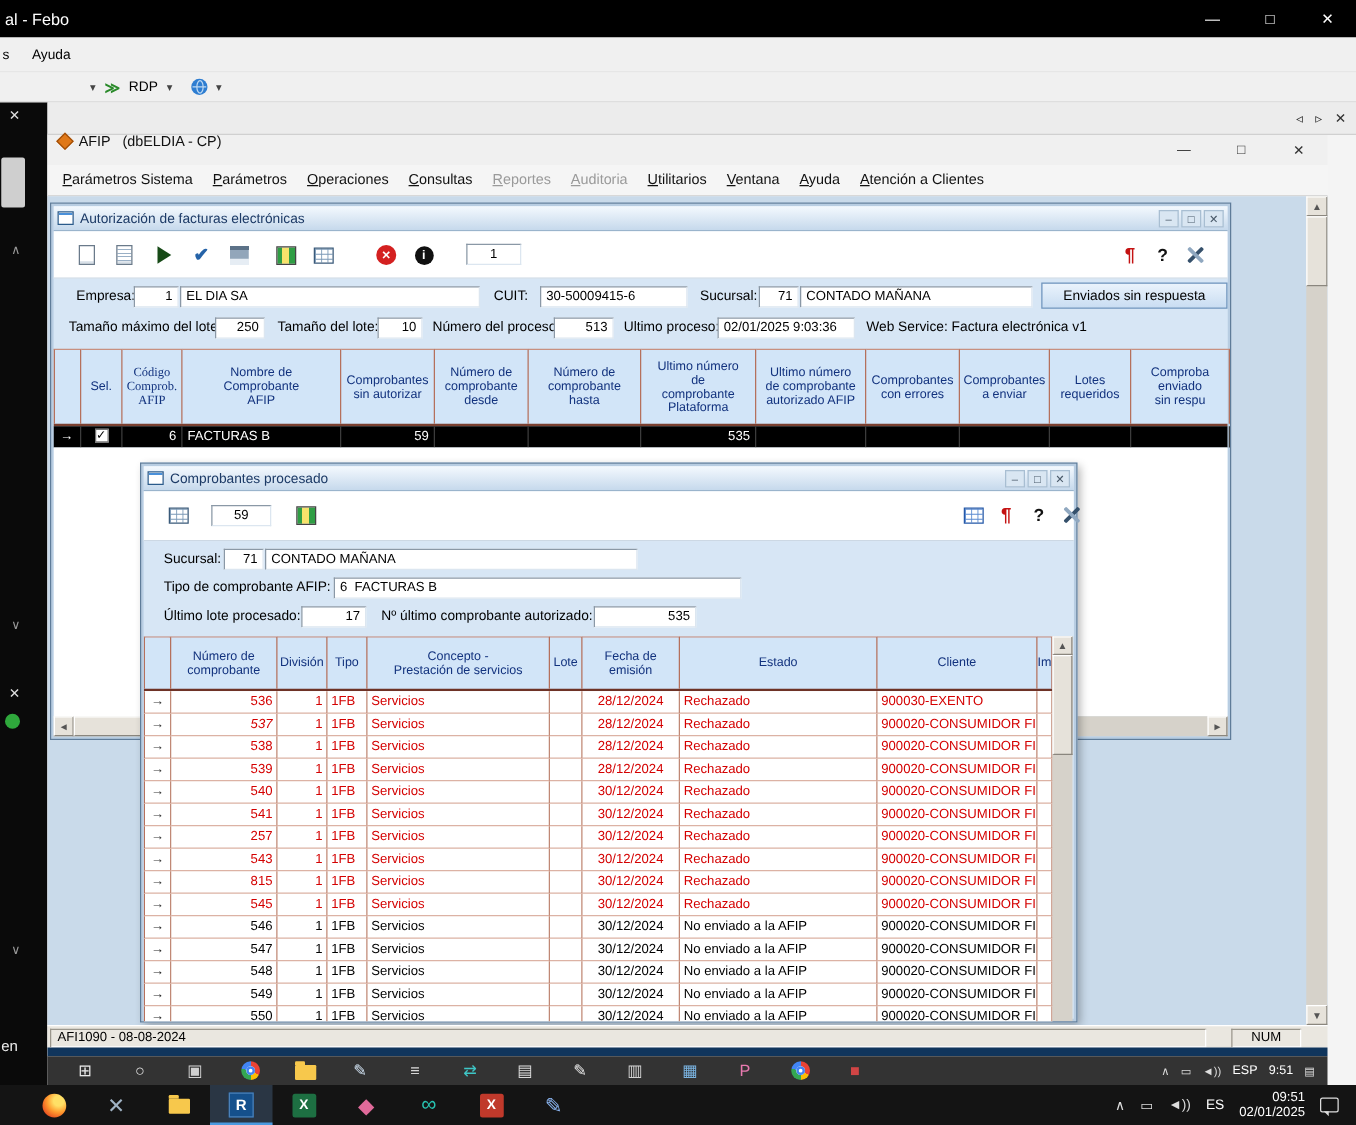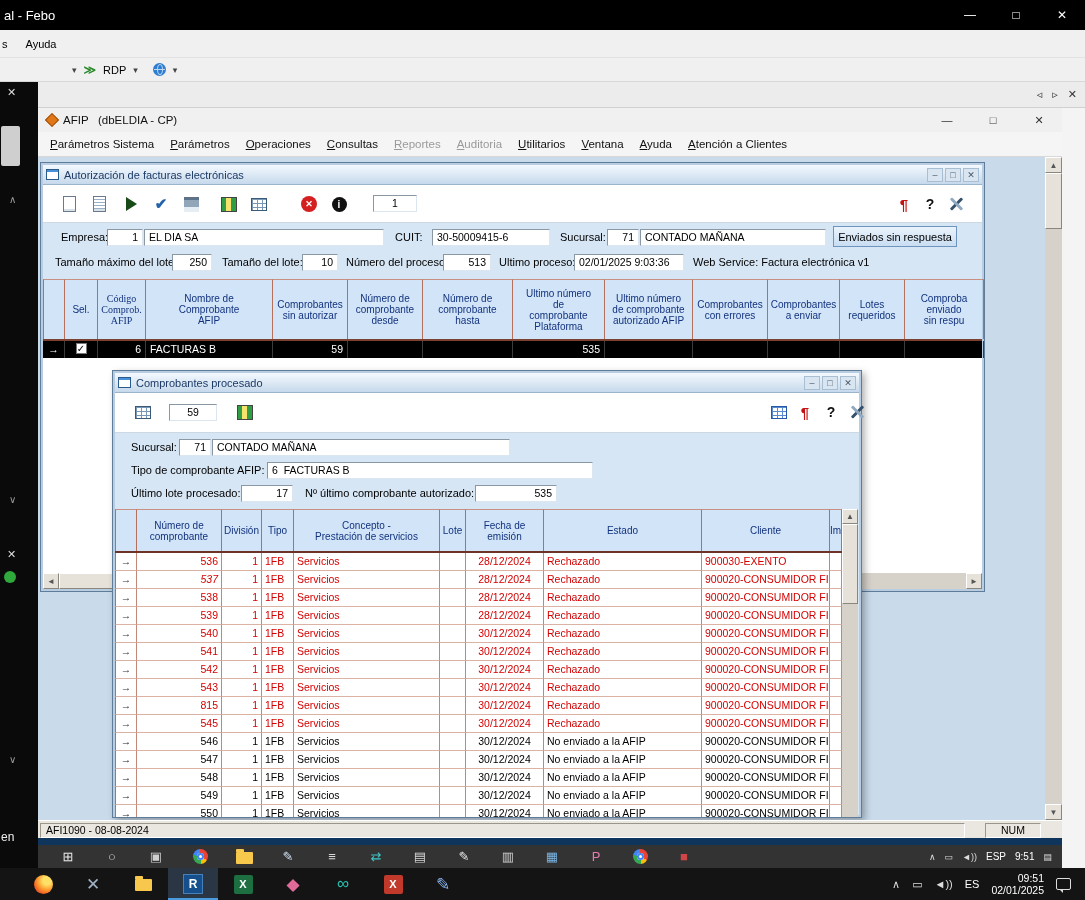--- a/index.html
+++ b/index.html
@@ -32,21 +32,21 @@
 .tabbar{position:absolute;left:38px;top:82px;width:1047px;height:26px;background:#ececec;border-bottom:1px solid #d0d0d0;display:flex;align-items:center}
 .tabs{display:flex;height:100%}
 .tab{display:flex;align-items:center;gap:5px;padding:0 10px;border-right:1px solid #d8d8d8;color:#666;font-size:11.5px;background:#ececec;height:100%}
 .tab.active{background:#fff;color:#000;font-weight:bold}
 .tab-ic{width:12px;height:12px;background:#1b64b4;box-shadow:inset 0 0 0 1px #0d3d78,inset 0 0 0 3px #7db0e8;flex:none}
 .tab-nav{margin-left:auto;display:flex;gap:10px;align-items:center;padding-right:8px;color:#333;font-size:11px}
 .right-strip{position:absolute;left:1062px;top:108px;width:23px;height:760px;background:#f4f4f4}
 
 
 .afip{position:absolute;left:38px;top:108px;width:1024px;height:737px;background:#f0f0f0}
-.afip-tb{position:absolute;left:0;top:0;width:100%;height:24px;background:#f0f0f0;display:flex;align-items:center;gap:6px;padding-left:6px}
+.afip-tb{position:absolute;left:0;top:0;width:100%;height:24px;background:#f0f0f0;display:flex;gap:6px;padding-left:6px}
 .afip-ic{width:10px;height:10px;background:#e07818;transform:rotate(45deg);border:1px solid #a04e08;margin-left:3px;flex:none}
 .afip-title{font-size:11.5px;color:#111;white-space:pre}
 .afip-controls{margin-left:auto;display:flex;height:100%}
 .ac-btn{width:46px;display:flex;align-items:center;justify-content:center;color:#333;font-size:11px}
 .afip-menu{position:absolute;left:0;top:24px;width:100%;height:25px;background:#f5f5f5;border-bottom:1px solid #d8d8d8;display:flex;align-items:center;padding-left:4px}
 .menu-item{padding:0 8px;font-size:11.5px;color:#111;white-space:nowrap}
 .menu-item.disabled{color:#9a9a9a}
 .menu-item u{text-decoration:underline}
 .mdi{position:absolute;left:0;top:49px;width:1024px;height:663px;background:#c9daea;overflow:hidden}
 
@@ -83,21 +83,21 @@
 .ic-tools::after{background:#90a8c0;transform:rotate(-45deg)}
 
 
 .fld{position:absolute;height:17px;background:#fff;border:1px solid;border-color:#8a98a6 #dce6f0 #dce6f0 #8a98a6;font-size:10.5px;line-height:15px;padding:0 4px;white-space:pre;overflow:hidden}
 .fld.r{text-align:right}
 .fld.ctr{text-align:center}
 .lbl{position:absolute;font-size:11px;line-height:17px;color:#000;white-space:nowrap}
 .win-fields{position:absolute;left:2px;right:2px;background:#d7e6f5}
 .w1f{top:60px;height:56px}
 .w2f{top:62px;height:76px}
-.btn-env{position:absolute;left:790px;top:3px;width:124px;height:21px;background:linear-gradient(#eaf3fc,#c9ddf2);border:1px solid #6f94bd;font-size:11px;font-family:inherit;color:#000}
+.btn-env{position:absolute;left:790px;top:3px;width:149px;height:21px;background:linear-gradient(#eaf3fc,#c9ddf2);border:1px solid #6f94bd;font-size:11px;font-family:inherit;color:#000}
 
 
 .grid-header{display:flex;background:#d2e5f8}
 .w1h{position:absolute;left:2px;top:116px;right:2px;height:62px;border-bottom:2px solid #7a4030}
 .gh-cell{border-right:1px solid #b5705c;border-top:1px solid #c89080;color:#12327e;font-size:10px;line-height:11px;display:flex;align-items:center;justify-content:center;text-align:center;white-space:pre-line;flex:none;overflow:hidden}
 .gh-cell:first-child{border-left:1px solid #b5705c}
 .sel-row{position:absolute;left:2px;top:178px;right:2px;height:17px;background:#000;color:#fff;display:flex}
 .sr-cell{border-right:1px solid #3c3c3c;font-size:10.5px;line-height:16px;padding:0 4px;flex:none;overflow:hidden;white-space:nowrap}
 .sr-cell.c{text-align:center;padding:0}
 .sr-cell.r{text-align:right}
@@ -492,21 +492,21 @@
                   <div class="gr-cell l" style="width: 32px;">1FB</div>
                   <div class="gr-cell l" style="width: 146px;">Servicios</div>
                   <div class="gr-cell l" style="width: 26px;"></div>
                   <div class="gr-cell c" style="width: 78px;">30/12/2024</div>
                   <div class="gr-cell l" style="width: 158px;">Rechazado</div>
                   <div class="gr-cell l" style="width: 128px;">900020-CONSUMIDOR FI</div>
                   <div class="gr-cell l" style="width: 12px;"></div>
                 </div>
                 <div class="grow red">
                   <div class="gr-cell c" style="width: 22px;">→</div>
-                  <div class="gr-cell r" style="width: 85px;">542</div>
+                  <div class="gr-cell r" style="width: 85px;">257</div>
                   <div class="gr-cell r" style="width: 40px;">1</div>
                   <div class="gr-cell l" style="width: 32px;">1FB</div>
                   <div class="gr-cell l" style="width: 146px;">Servicios</div>
                   <div class="gr-cell l" style="width: 26px;"></div>
                   <div class="gr-cell c" style="width: 78px;">30/12/2024</div>
                   <div class="gr-cell l" style="width: 158px;">Rechazado</div>
                   <div class="gr-cell l" style="width: 128px;">900020-CONSUMIDOR FI</div>
                   <div class="gr-cell l" style="width: 12px;"></div>
                 </div>
                 <div class="grow red">

